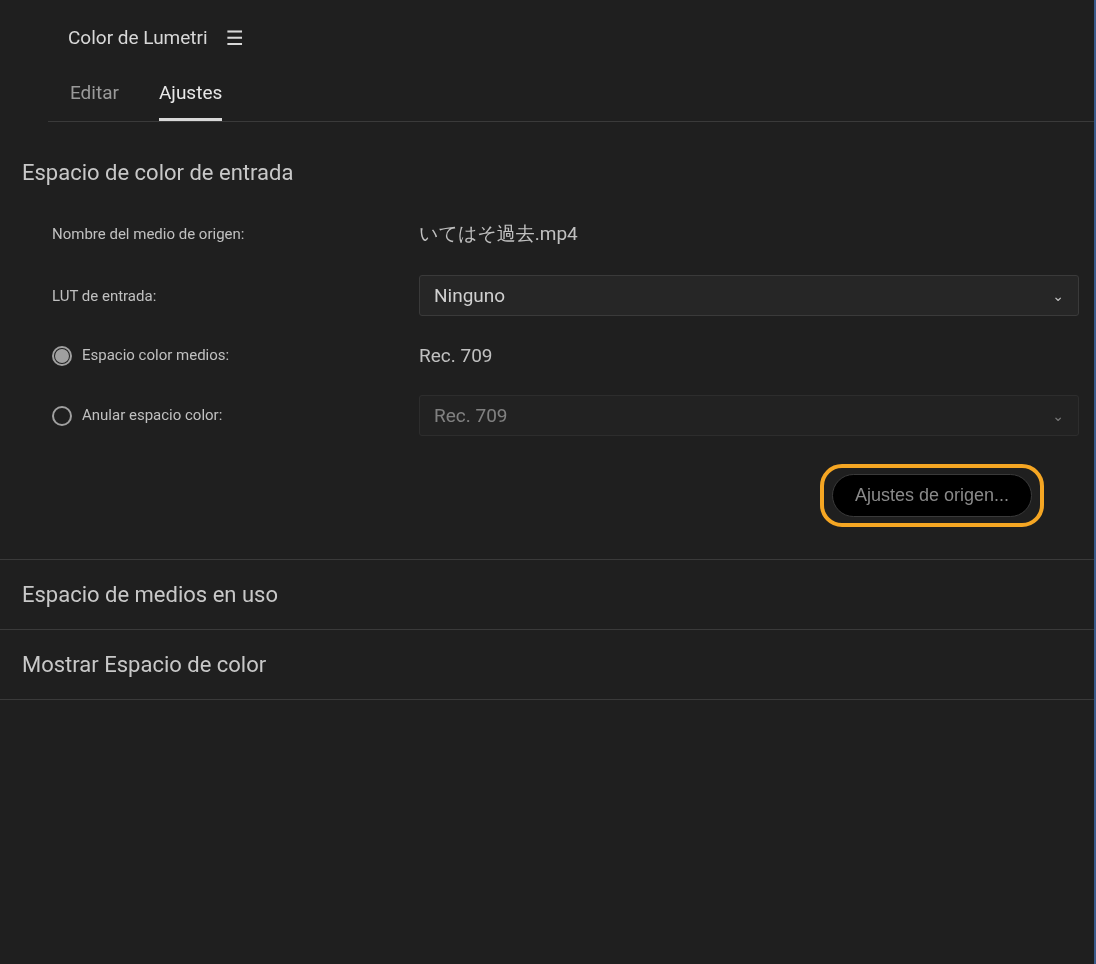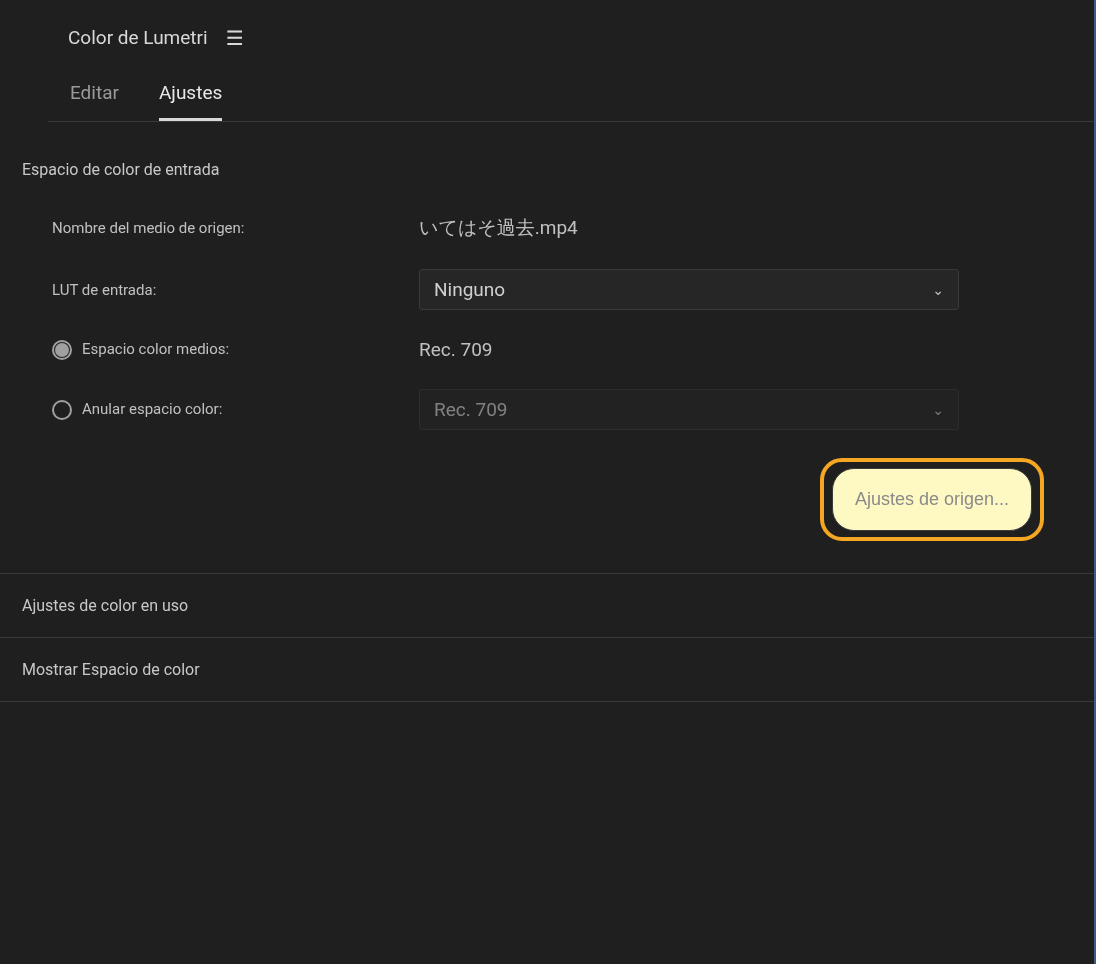--- a/index.html
+++ b/index.html
@@ -50,21 +50,21 @@
   .tab.active {
     color: #e8e8e8;
     border-bottom: 3px solid #d8d8d8;
   }
   .section {
     padding: 38px 22px 32px 22px;
     border-bottom: 1px solid #3a3a3a;
   }
   .section-title {
     color: #c8c8c8;
-    font-size: 16px;
+    font-size: 22px;
     font-weight: 400;
     margin-bottom: 36px;
   }
   .section-noborder {
     border-bottom: none;
   }
   .row {
     display: flex;
     align-items: center;
     margin-bottom: 28px;
@@ -84,21 +84,21 @@
   }
   .dropdown {
     position: relative;
     display: flex;
     align-items: center;
     justify-content: space-between;
     background: #262626;
     border: 1px solid #3a3a3a;
     border-radius: 3px;
     padding: 8px 14px;
-    width: 540px;
+    width: 660px;
     color: #d0d0d0;
     cursor: pointer;
   }
   .dropdown.disabled {
     opacity: 0.55;
     cursor: default;
   }
   .chevron {
     font-size: 14px;
     color: #c0c0c0;
@@ -131,24 +131,24 @@
     padding-right: 28px;
     margin-top: 16px;
   }
   .highlight-ring {
     border: 4px solid #f5a623;
     border-radius: 22px;
     padding: 6px 8px;
     display: inline-block;
   }
   .btn {
-    background: #fef9c3;
+    background: #000000;
     border: 1px solid #3a3a3a;
     border-radius: 22px;
-    padding: 20px 22px;
+    padding: 10px 22px;
     color: #8a8a8a;
     font-size: 18px;
     cursor: pointer;
   }
   .section-compact {
     padding: 22px 22px 22px 22px;
     border-bottom: 1px solid #3a3a3a;
   }
   .section-compact .section-title {
     margin-bottom: 0;
@@ -209,20 +209,20 @@
     </div>
 
     <div class="button-row">
       <span class="highlight-ring">
         <button class="btn">Ajustes de origen...</button>
       </span>
     </div>
   </div>
 
   <div class="section-compact">
-    <div class="section-title">Ajustes de color en uso</div>
+    <div class="section-title">Espacio de medios en uso</div>
   </div>
 
   <div class="section-compact section-noborder">
     <div class="section-title">Mostrar Espacio de color</div>
   </div>
 
 </div>
 
 </body></html>

